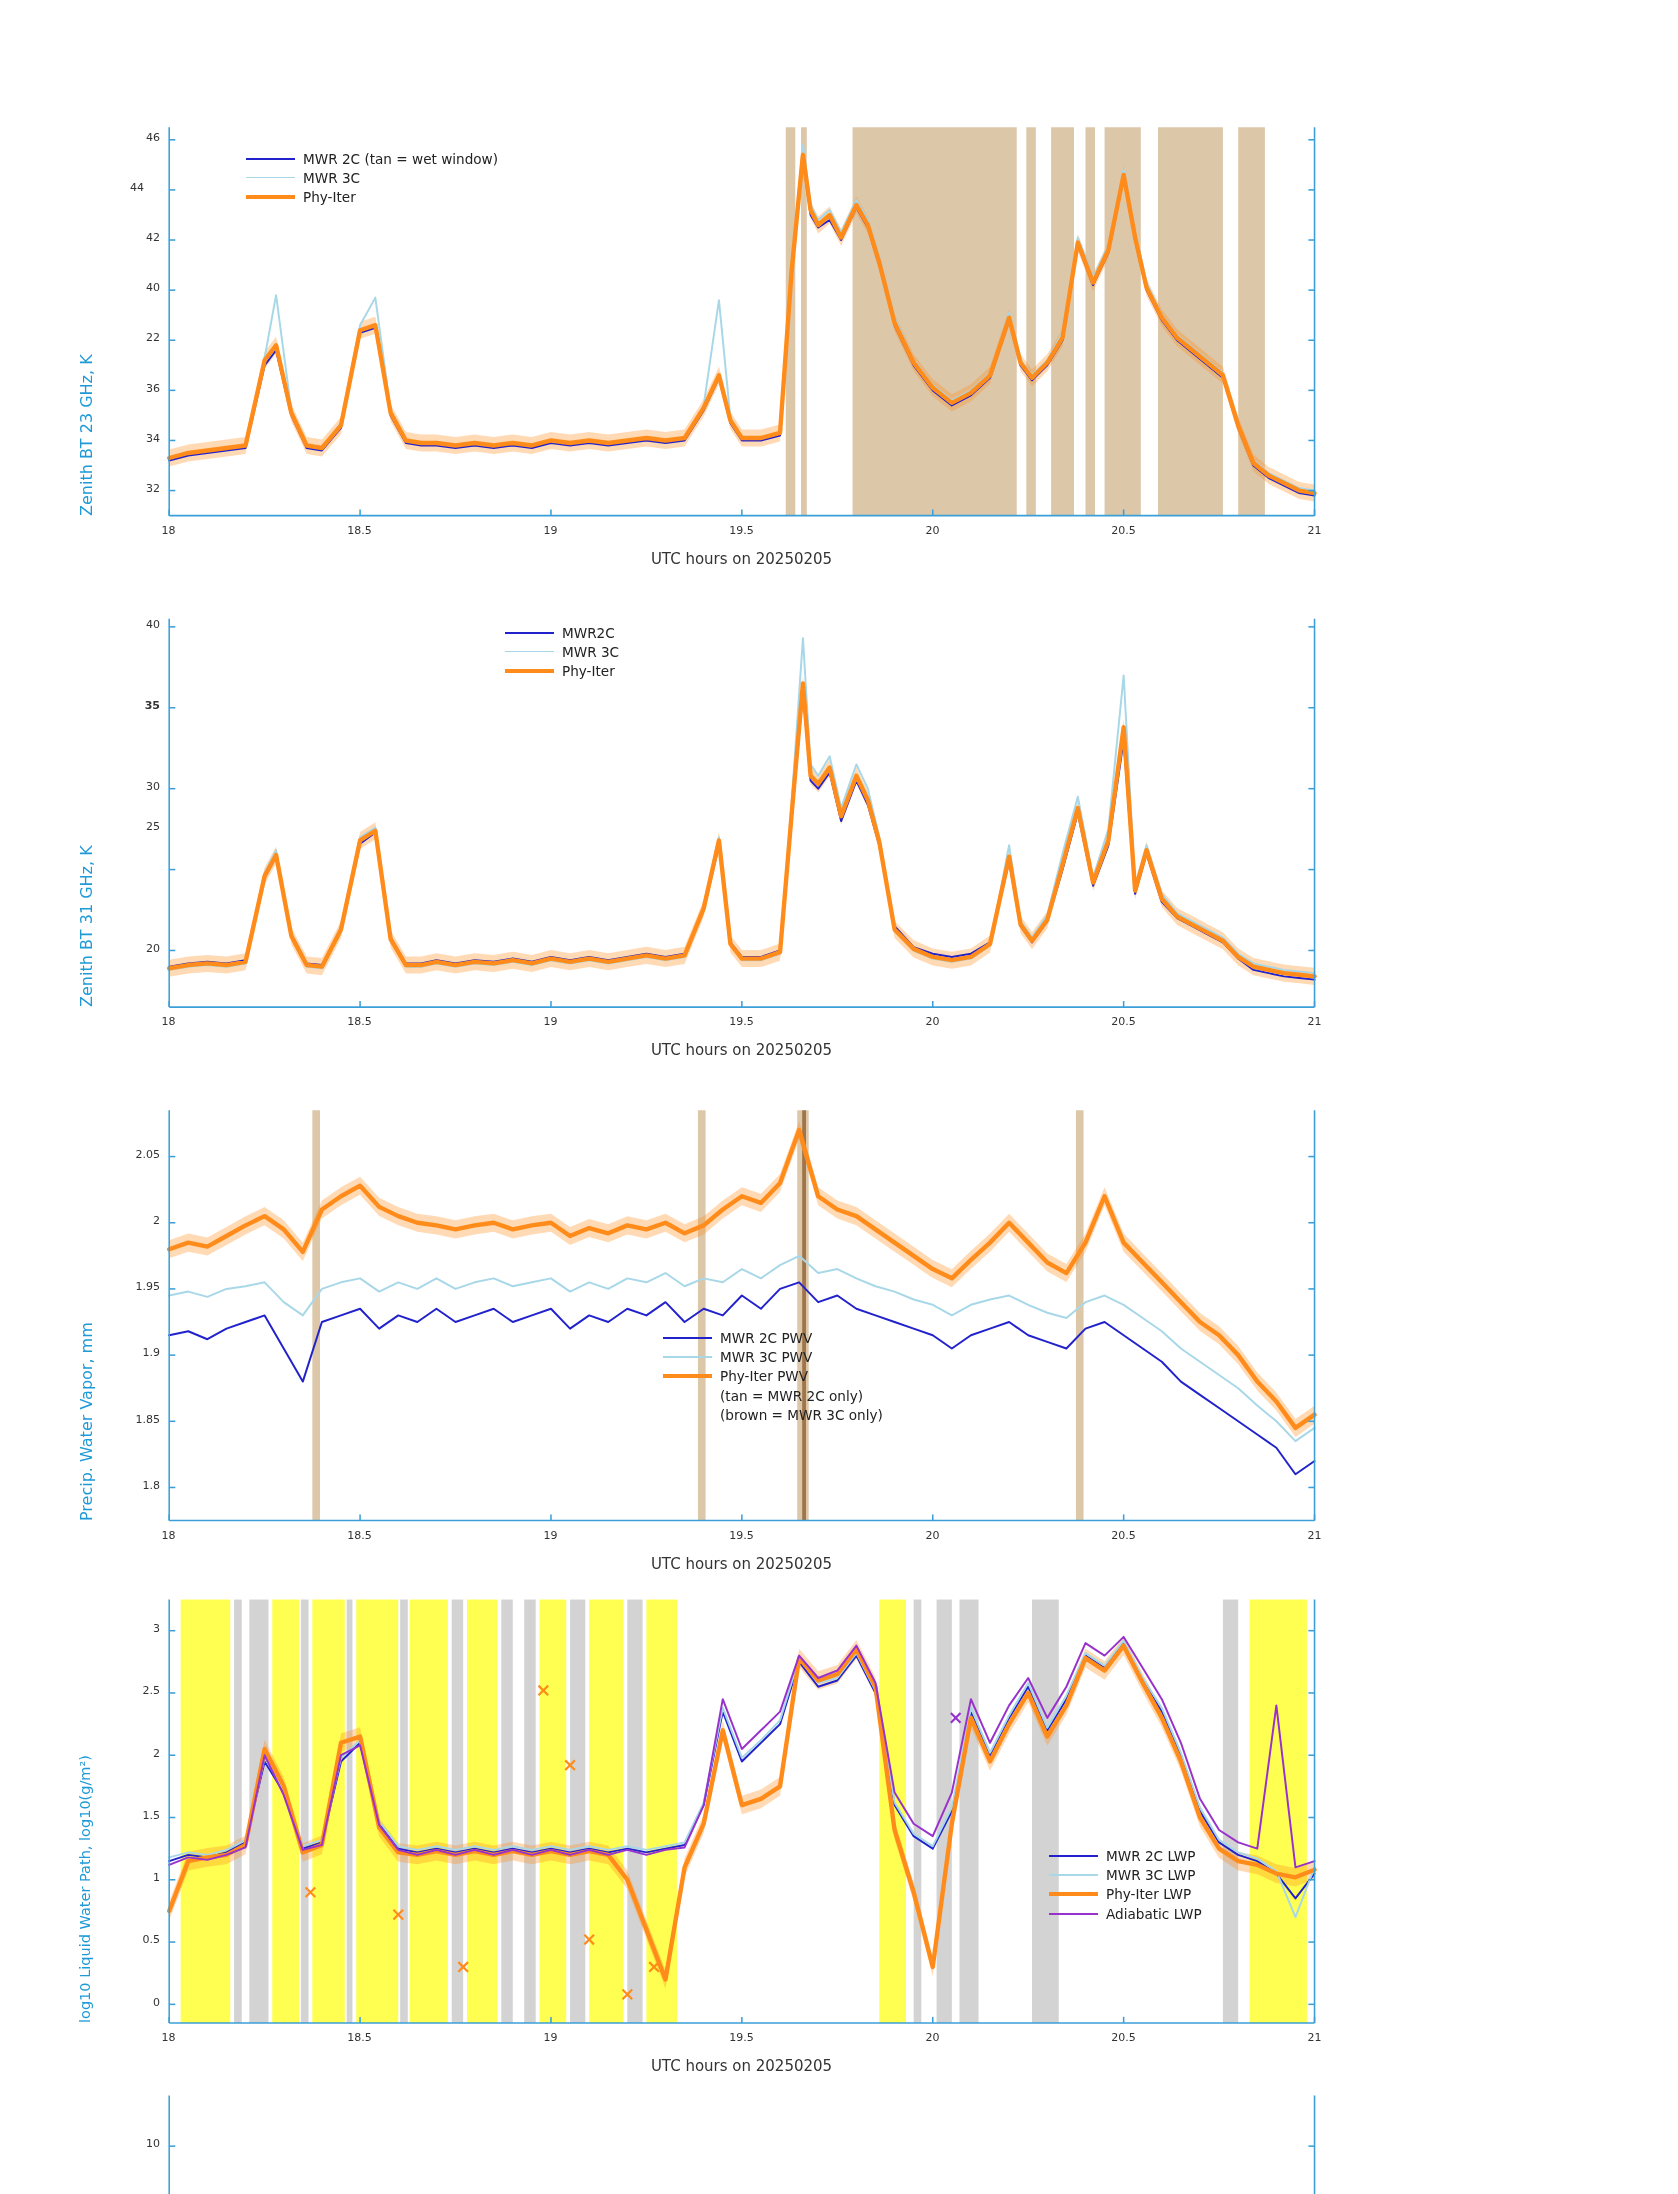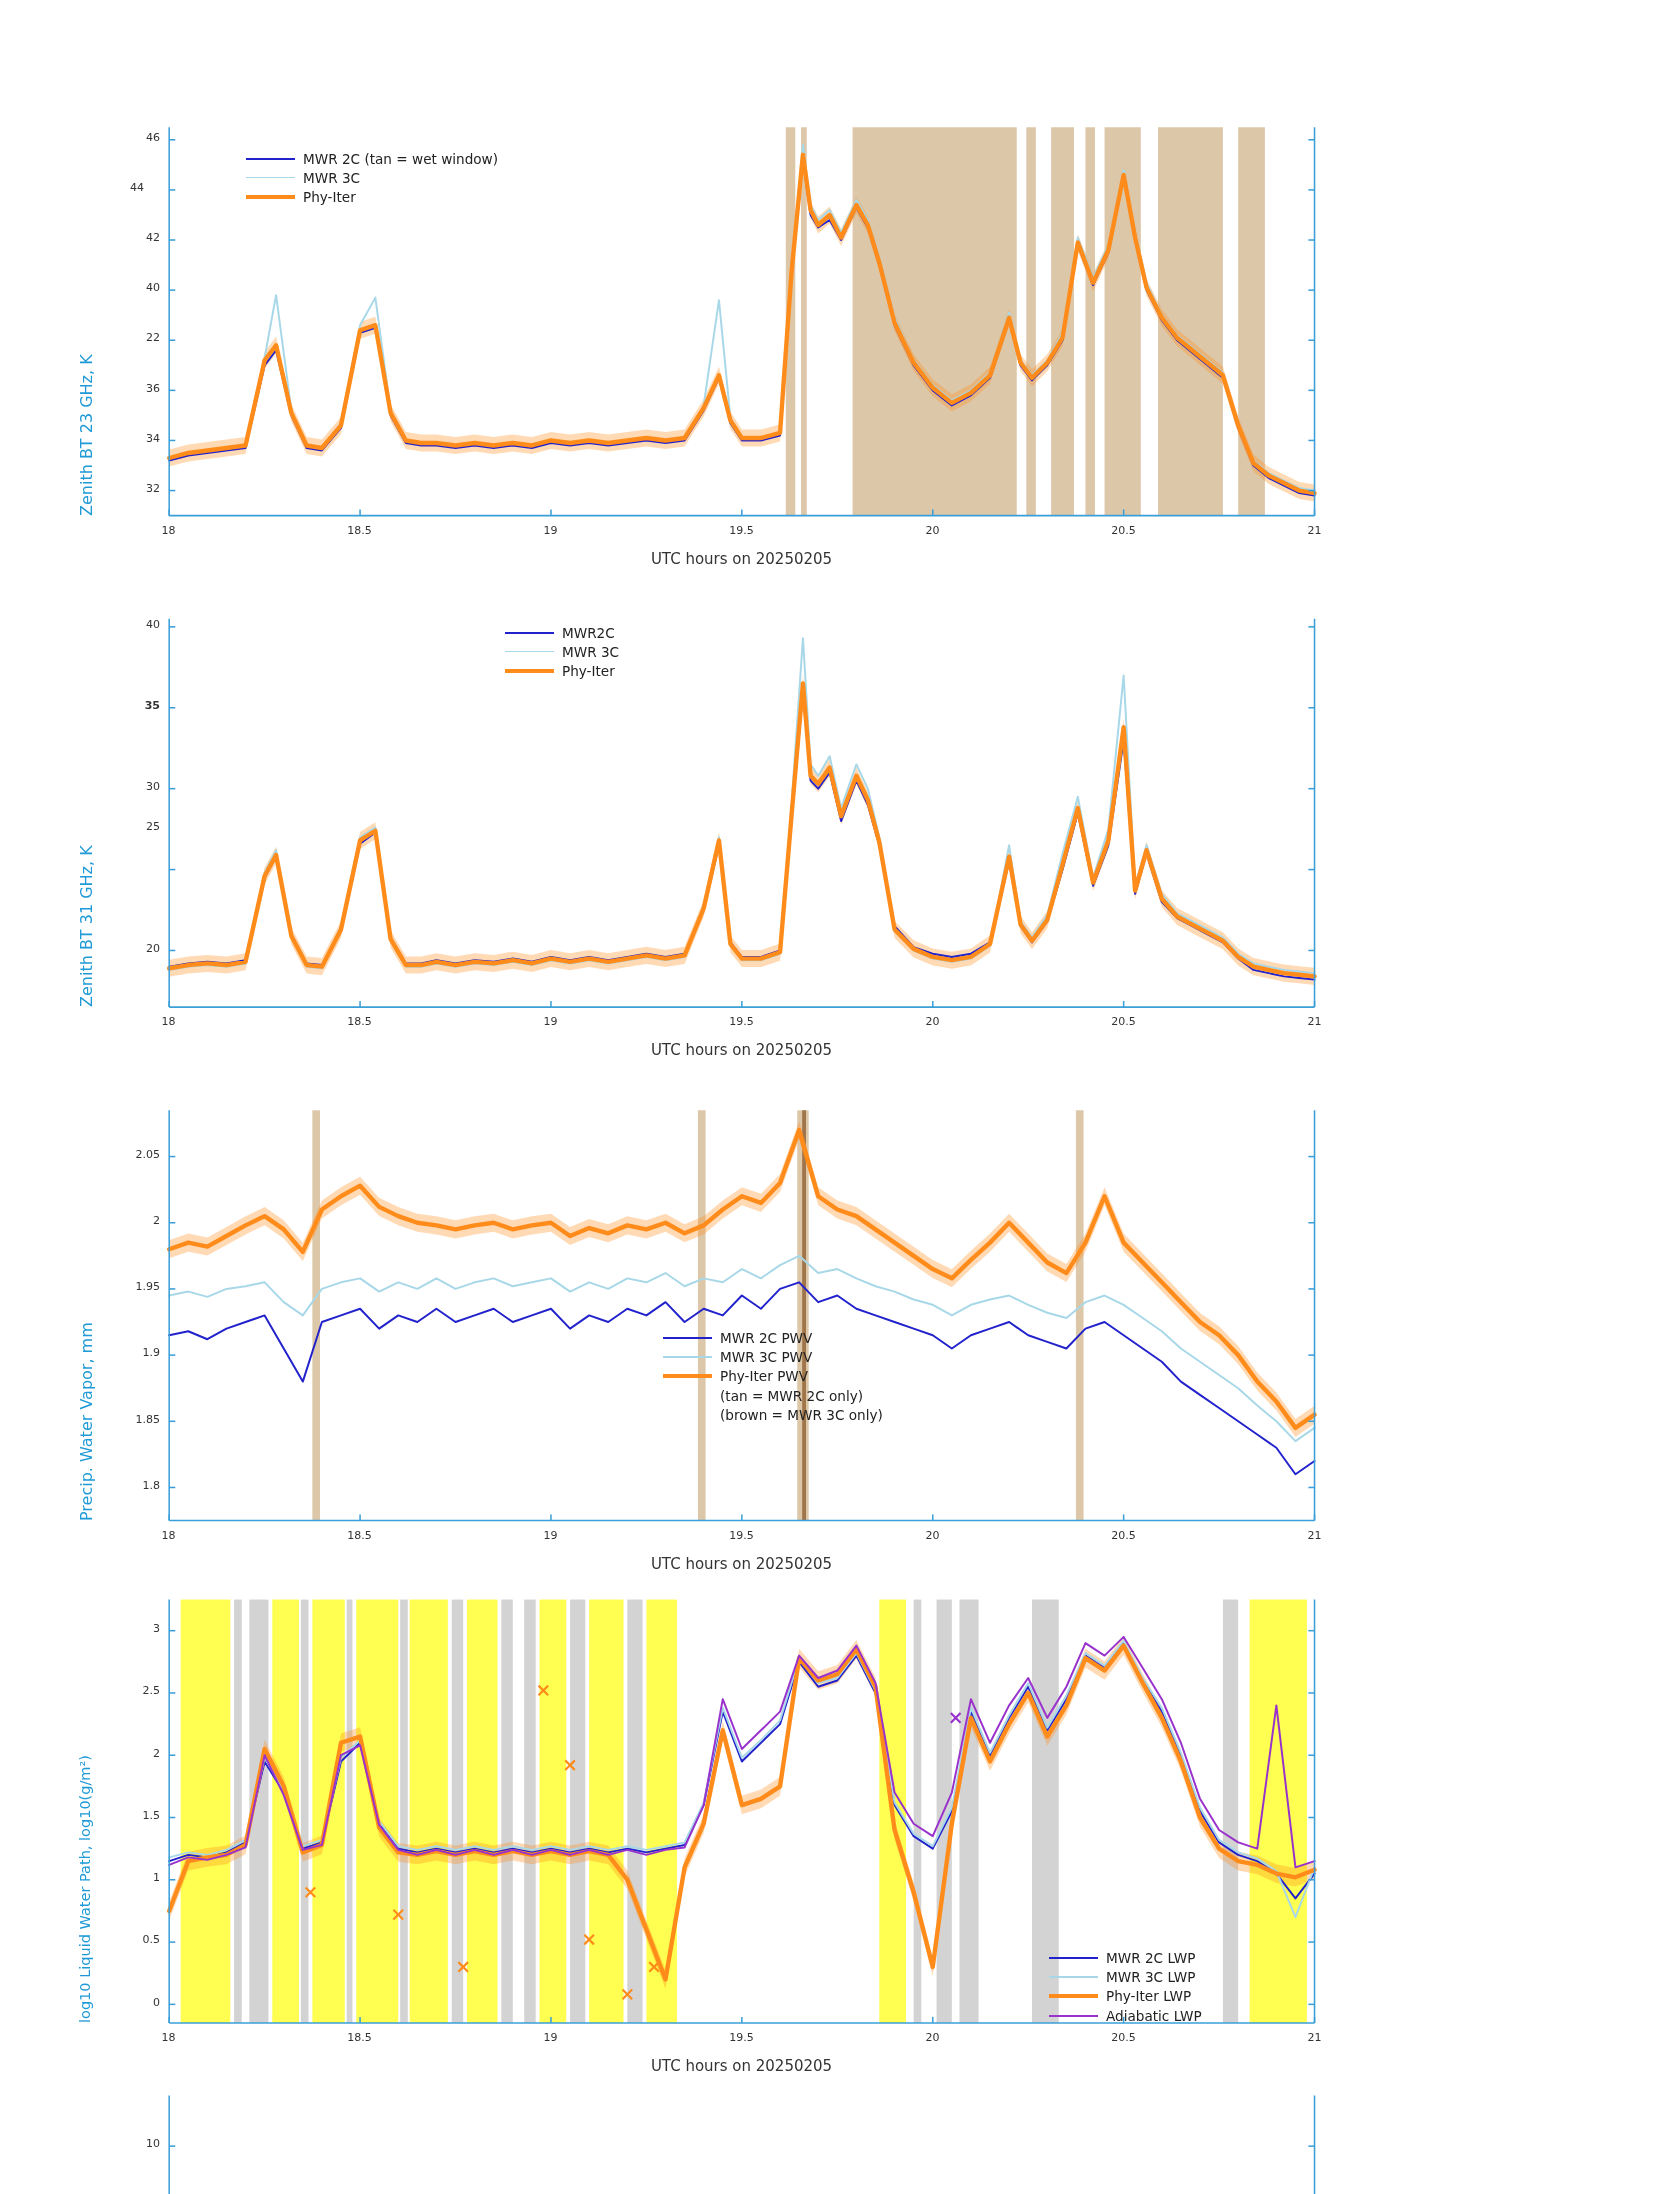--- a/index.html
+++ b/index.html
@@ -298,21 +298,21 @@
         <div class="ticklabel" style="left: 1284px; top: 2031px; width: 61px;">21</div>
         <div class="ticklabel" style="left: 92px; top: 1996px; width: 68px; text-align: right;">0</div>
         <div class="ticklabel" style="left: 92px; top: 1933px; width: 68px; text-align: right;">0.5</div>
         <div class="ticklabel" style="left: 92px; top: 1871px; width: 68px; text-align: right;">1</div>
         <div class="ticklabel" style="left: 92px; top: 1809px; width: 68px; text-align: right;">1.5</div>
         <div class="ticklabel" style="left: 92px; top: 1747px; width: 68px; text-align: right;">2</div>
         <div class="ticklabel" style="left: 92px; top: 1684px; width: 68px; text-align: right;">2.5</div>
         <div class="ticklabel" style="left: 92px; top: 1622px; width: 68px; text-align: right;">3</div>
         <div class="ylabel-text" style="left: 77px; top: 2023px; font-size: 14.5px;">log10 Liquid Water Path, log10(g/m²)</div>
         <div class="xlabel-text" style="left: 169px; width: 1145px; top: 2057px;">UTC hours on 20250205</div>
-        <div class="legend" style="left: 1049px; top: 1948px;">
+        <div class="legend" style="left: 1049px; top: 1846px;">
           <div class="legend-row">
             <div class="legend-swatch" style="border-top-width: 2.2px; border-top-color: rgb(34, 34, 204);"></div>
             <div class="legend-label">MWR 2C LWP</div>
           </div>
           <div class="legend-row">
             <div class="legend-swatch" style="border-top-width: 2.2px; border-top-color: rgb(168, 216, 232);"></div>
             <div class="legend-label">MWR 3C LWP</div>
           </div>
           <div class="legend-row">
             <div class="legend-swatch" style="border-top-width: 4.8px; border-top-color: rgb(255, 140, 26);"></div>

